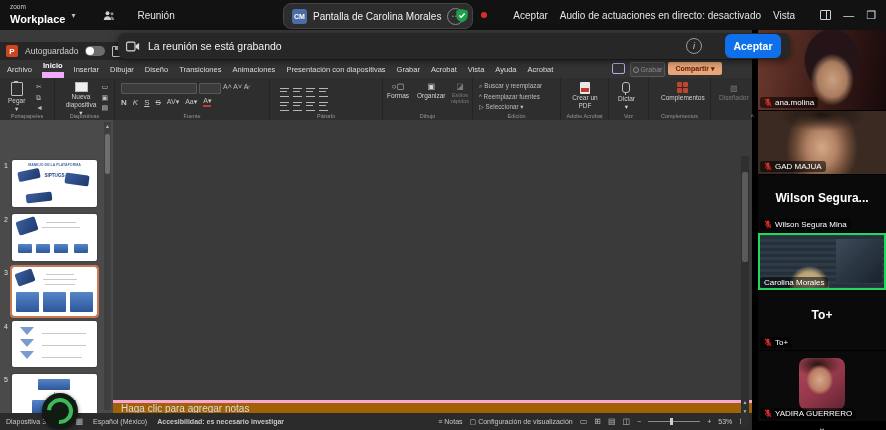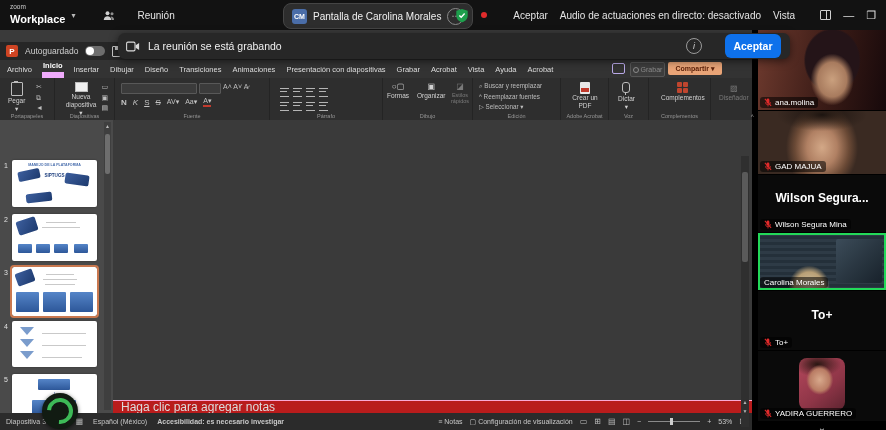--- a/index.html
+++ b/index.html
@@ -124,22 +124,22 @@
   .art-text p{margin:0 0 5px 0;}
   .art-text p:last-child{margin-bottom:0;}
   .warrow{position:absolute;width:0;height:0;border-top:10px solid transparent;border-bottom:10px solid transparent;
           border-left:15px solid #fff;filter:drop-shadow(1px 1px 1px rgba(0,0,0,.35));z-index:6;}
   .lshape{position:absolute;left:4px;bottom:5px;width:16px;height:16px;border-left:6px solid #4a6da8;border-bottom:6px solid #8fa9cc;box-sizing:border-box;}
   
   #sscroll{position:absolute;left:741px;top:126px;width:8px;height:271px;background:#2f2f2f;}
   #sscroll .th{position:absolute;left:1px;top:16px;width:6px;height:90px;background:#5a5a5a;border-radius:2px;}
   .nav-arrows{position:absolute;left:740px;top:368px;width:10px;text-align:center;font-size:5px;color:#b5b5b5;line-height:1.8;z-index:7;}
   
-  #notes-bar{position:absolute;left:113px;top:370px;width:639px;height:13px;background:#b91c1c;border-top:1px solid #f9a8d4;
-             color:#dcdcdc;font-size:12px;display:flex;align-items:center;padding-left:8px;box-sizing:border-box;}
+  #notes-bar{position:absolute;left:113px;top:370px;width:639px;height:13px;background:#a16207;border-top:3px solid #f9a8d4;
+             color:#dcdcdc;font-size:10px;display:flex;align-items:center;padding-left:8px;box-sizing:border-box;}
   #status{position:absolute;left:0;top:383px;width:752px;height:17px;background:#2b2b2b;color:#c8c8c8;font-size:7px;
           display:flex;align-items:center;gap:10px;padding:0 6px;box-sizing:border-box;}
   #status .right{margin-left:auto;display:flex;align-items:center;gap:7px;}
   .slider{width:52px;height:1px;background:#8a8a8a;position:relative;}
   .slider:before{content:"";position:absolute;left:22px;top:-3px;width:3px;height:7px;background:#cfcfcf;}
   .vico{font-size:8px;color:#bdbdbd;}
   
   #bubble{left:42px;top:393px;width:36px;height:36px;border-radius:50%;background:#111b12;z-index:30;
           display:flex;align-items:center;justify-content:center;box-shadow:0 1px 4px rgba(0,0,0,.6);}
   #bubble .swirl{width:18px;height:18px;border:4px solid #3dba57;border-left-color:transparent;border-radius:50%;transform:rotate(-40deg);}

